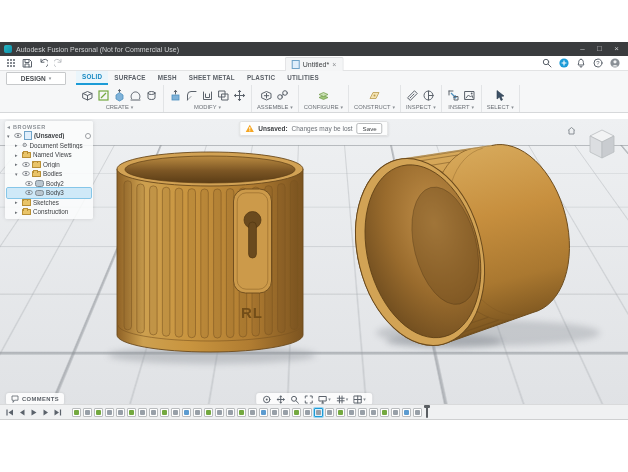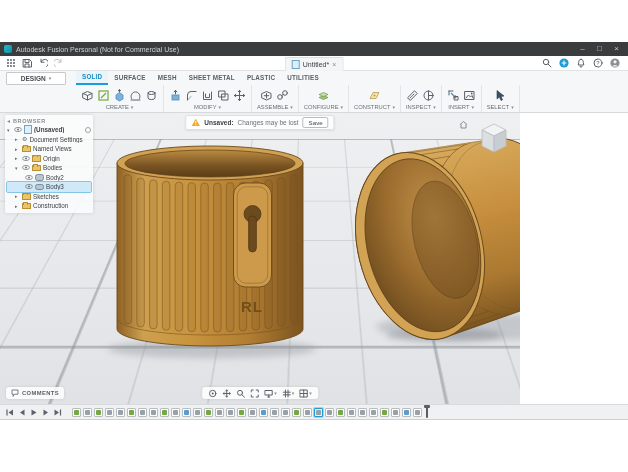--- a/index.html
+++ b/index.html
@@ -29,21 +29,21 @@
   .rtab{padding:0 6px;font-size:6.3px;font-weight:bold;color:#5a5f66;line-height:13px;letter-spacing:0.2px;box-sizing:border-box;}
   .rtab.active{color:#1789c2;background:#eaf5fb;border-bottom:2px solid #1b9bd7;line-height:11px;}
   
   #toolbar{position:absolute;left:0;top:85px;width:628px;height:28px;background:#f6f7f8;border-bottom:1px solid #d6d8da;box-sizing:border-box;display:flex;padding-left:76px;}
   .tgroup{display:flex;flex-direction:column;align-items:center;padding:2px 5px 0;border-right:1px solid #e2e4e6;}
   .ticons{display:flex;gap:3px;align-items:center;height:16px;}
   .ticons svg{width:13px;height:13px;display:block;}
   .tlabel{font-size:5.8px;color:#6b7076;margin-top:1px;display:flex;align-items:center;gap:2px;}
   .caret{font-size:5px;color:#8a8f94;font-family:"DejaVu Sans",sans-serif;}
   
-  #viewport{position:absolute;left:0;top:113px;width:520px;height:291px;overflow:hidden;
+  #viewport{position:absolute;left:0;top:119px;width:628px;height:291px;overflow:hidden;
             background:linear-gradient(#eef0f2,#e0e2e5);}
   .grid-plane{position:absolute;left:-300px;top:26px;width:1228px;height:1400px;
     background-image:
       linear-gradient(rgba(148,153,158,0.30) 1px, transparent 1px),
       linear-gradient(90deg, rgba(148,153,158,0.30) 1px, transparent 1px),
       linear-gradient(rgba(125,130,136,0.40) 2px, transparent 2px),
       linear-gradient(90deg, rgba(125,130,136,0.40) 2px, transparent 2px);
     background-size:46px 46px,46px 46px,230px 230px,230px 230px;
     transform:perspective(520px) rotateX(55deg);transform-origin:50% 0;}
   .models{position:absolute;left:0;top:0;width:628px;height:291px;}

